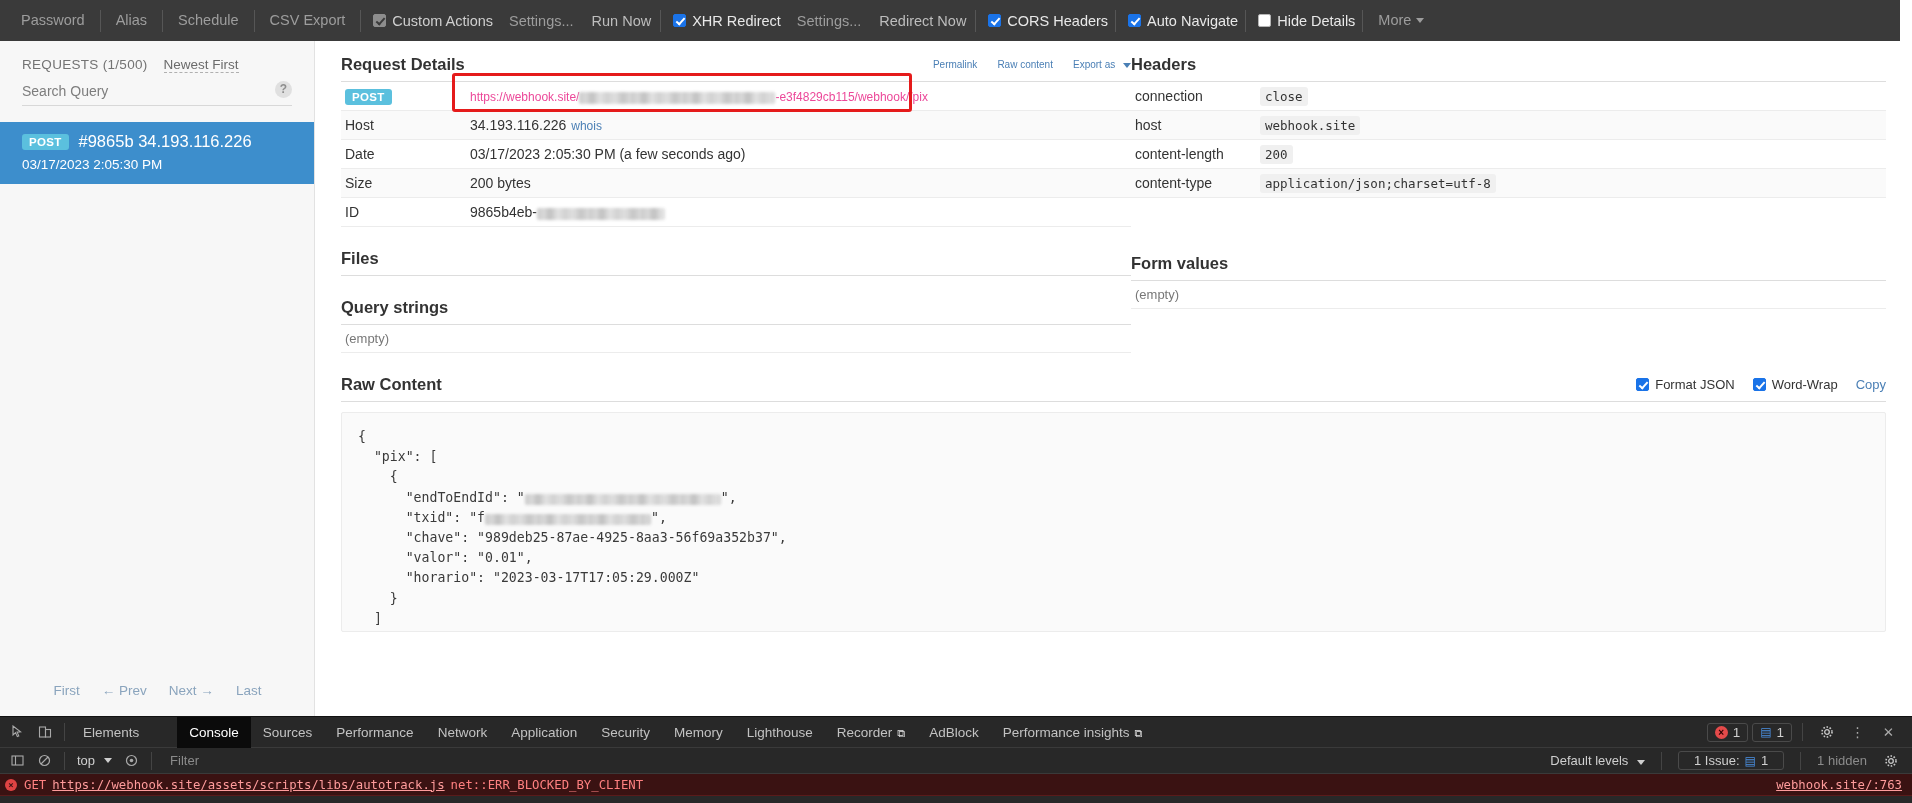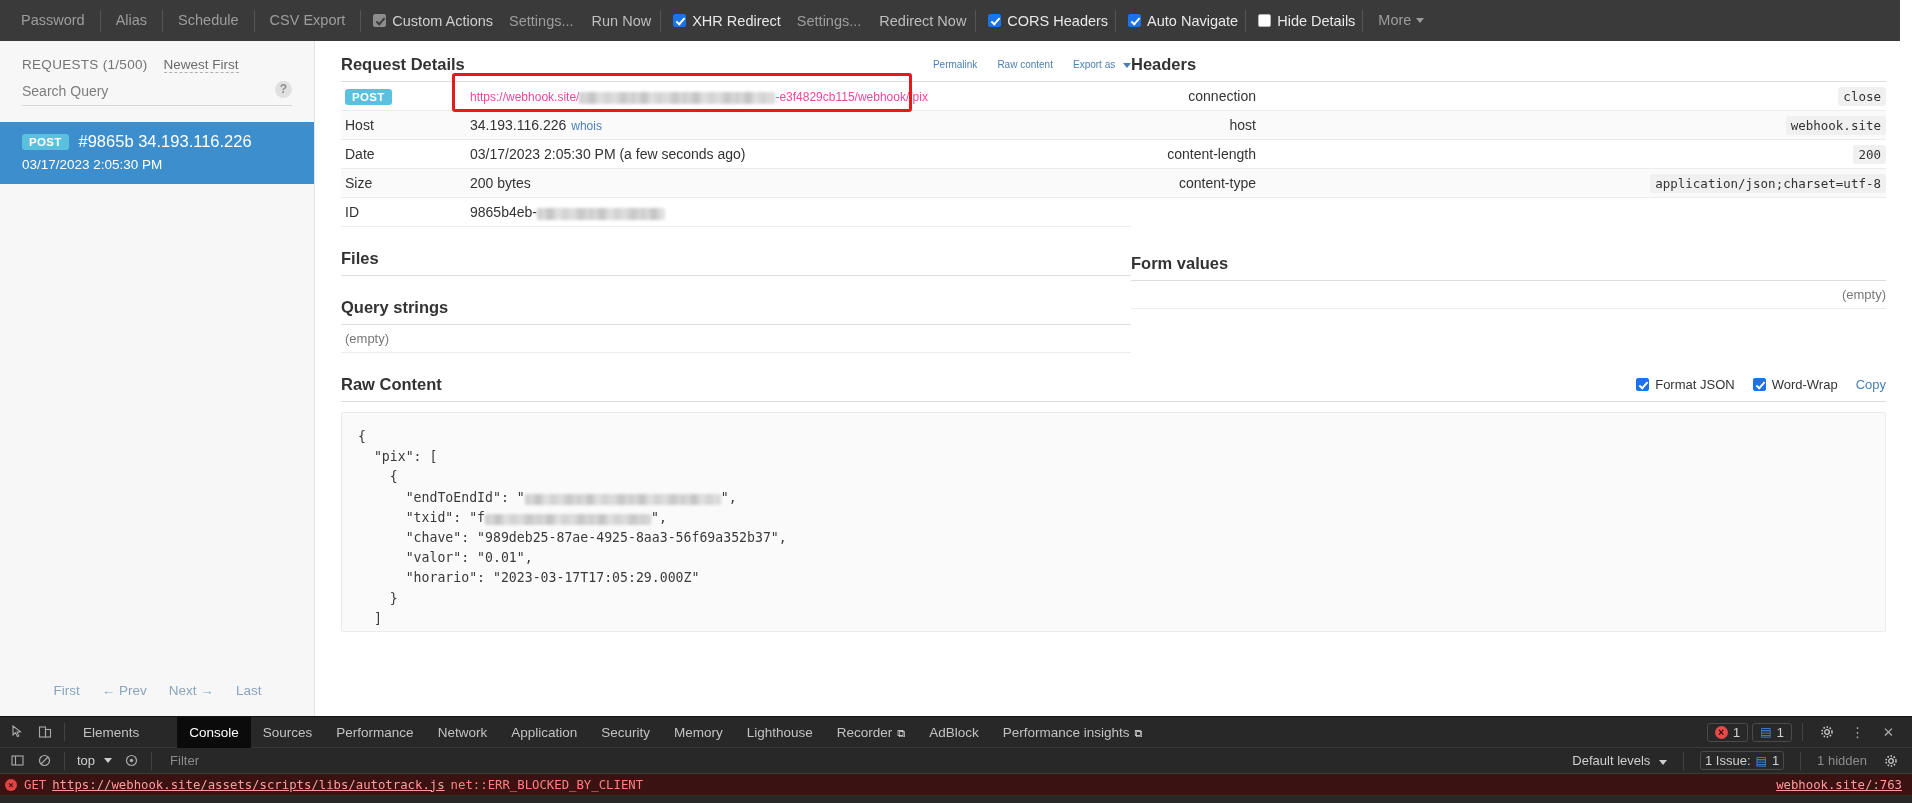--- a/index.html
+++ b/index.html
@@ -140,21 +140,21 @@
     font-size: 13.5px; color: #8aa4bd;
   }
   .pager span { cursor: pointer; }
 
   
   #main {
     flex: 1; position: relative; padding: 14px 26px 0 26px;
   }
   .cols { display: flex; }
   .col-left { width: 790px; flex: none; }
-  .col-right { flex: 1; text-align: right; }
+  .col-right { flex: 1; }
 
   .sec-head-row {
     display: flex; align-items: center; justify-content: space-between;
     border-bottom: 1px solid #ddd;
     padding-bottom: 7px;
   }
   .sec-title { font-size: 16.5px; color: #333; font-weight: bold; }
   .sec-links { display: flex; gap: 20px; font-size: 10px; }
   .lnk { color: #4a7fb5; cursor: pointer; }
 
@@ -261,21 +261,21 @@
   #dt-filter .ctx { color: #cfcfcf; padding: 0 6px; cursor: pointer; display: flex; align-items: center; gap: 4px;}
   .filter-input {
     background: transparent; border: 0; outline: 0;
     font-family: "Liberation Sans", sans-serif;
     color: #cfcfcf; font-size: 13px; margin-left: 12px; width: 260px;
   }
   .filter-input::placeholder { color: #8b8b8b; }
   .dt-filter-right { margin-left: auto; display: flex; align-items: center; gap: 10px; padding-right: 8px; }
   .levels { color: #cfcfcf; cursor: pointer; }
   .issue-pill {
-    border: 1px solid #4a4a4a; border-radius: 3px; padding: 1px 4px;
+    border: 1px solid #4a4a4a; border-radius: 3px; padding: 1px 15px;
     display: flex; align-items: center; gap: 5px; color: #cfcfcf; cursor: pointer;
   }
   .hidden-count { color: #8b8b8b; }
 
   #console-err {
     height: 22px;
     background: #3a1212;
     border-bottom: 1px solid #5a1a1a;
     display: flex; align-items: center;
     padding-left: 5px;

